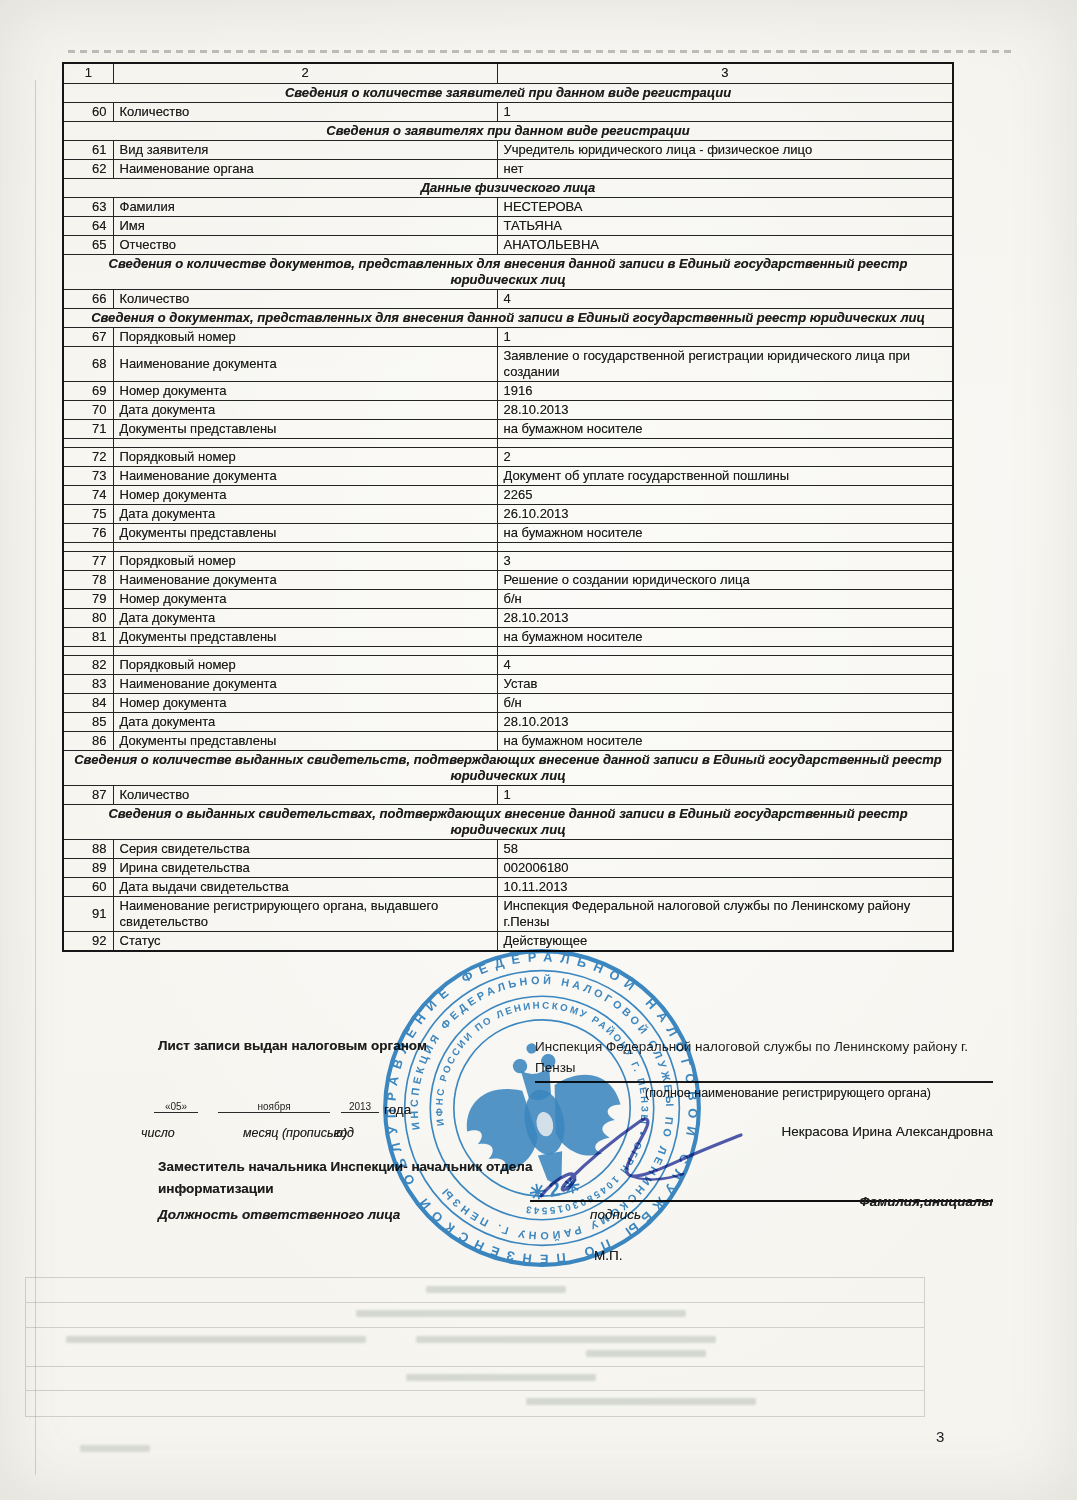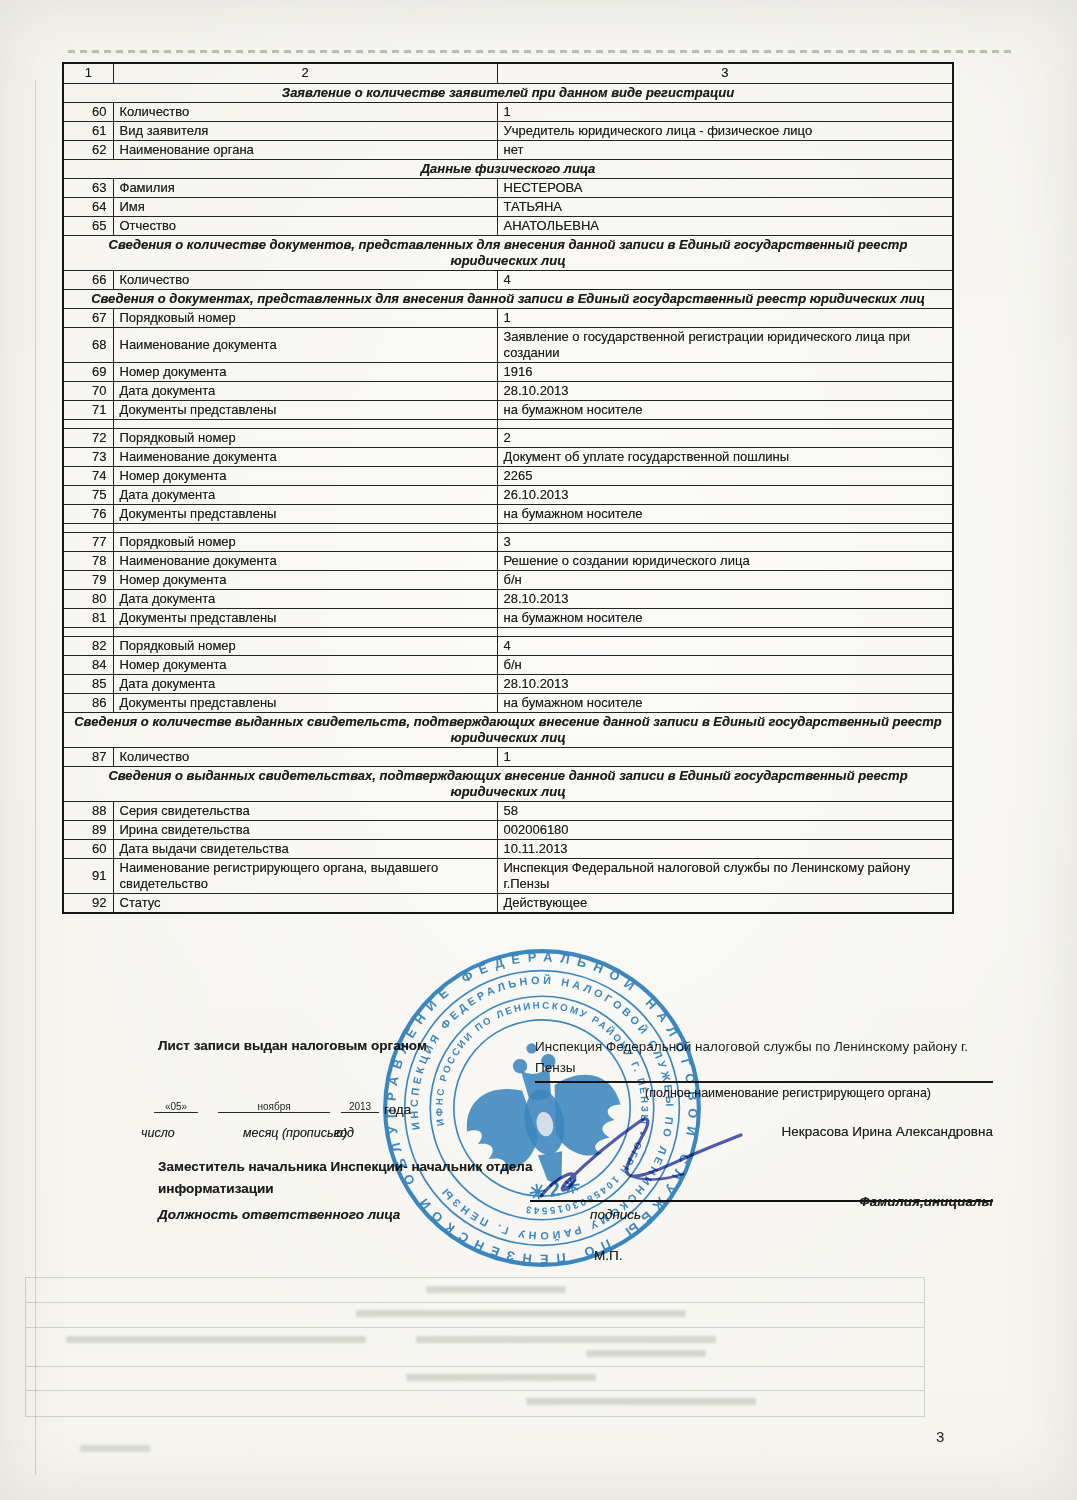--- a/index.html
+++ b/index.html
@@ -88,28 +88,31 @@
       </colgroup>
     <thead>
         <tr>
           <th>1</th>
           <th>2</th>
           <th>3</th>
         </tr>
       </thead>
     <tbody>
         <tr>
-          <td colspan="3" class="sec">Заявление о количестве заявителей при данном виде регистрации</td>
+          <td colspan="3" class="sec">Сведения о количестве заявителей при данном виде регистрации</td>
         </tr>
         <tr>
           <td class="num">60</td>
           <td class="lbl">Количество</td>
           <td class="val">1</td>
         </tr>
         <tr>
+          <td colspan="3" class="sec">Сведения о заявителях при данном виде регистрации</td>
+        </tr>
+        <tr>
           <td class="num">61</td>
           <td class="lbl">Вид заявителя</td>
           <td class="val">Учредитель юридического лица - физическое лицо</td>
         </tr>
         <tr>
           <td class="num">62</td>
           <td class="lbl">Наименование органа</td>
           <td class="val">нет</td>
         </tr>
         <tr>
@@ -228,20 +231,25 @@
         </tr>
         <tr class="spacer">
           <td></td>
           <td></td>
           <td></td>
         </tr>
         <tr>
           <td class="num">82</td>
           <td class="lbl">Порядковый номер</td>
           <td class="val">4</td>
+        </tr>
+        <tr>
+          <td class="num">83</td>
+          <td class="lbl">Наименование документа</td>
+          <td class="val">Устав</td>
         </tr>
         <tr>
           <td class="num">84</td>
           <td class="lbl">Номер документа</td>
           <td class="val">б/н</td>
         </tr>
         <tr>
           <td class="num">85</td>
           <td class="lbl">Дата документа</td>
           <td class="val">28.10.2013</td>

